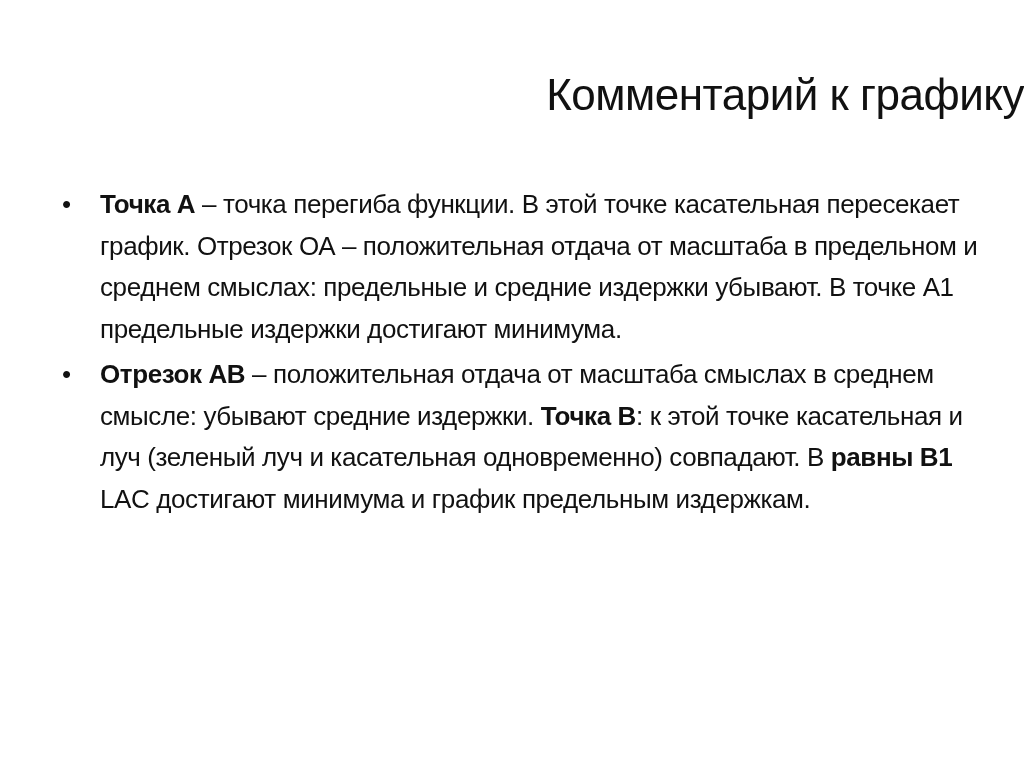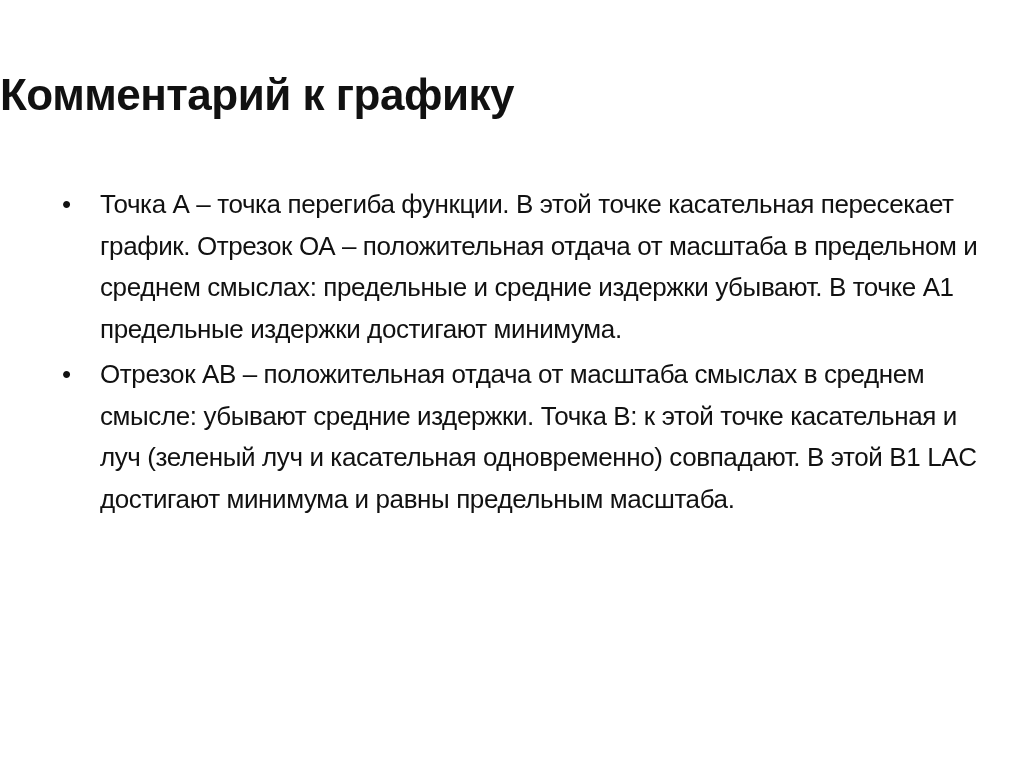--- a/index.html
+++ b/index.html
@@ -1,32 +1,32 @@
 <!DOCTYPE html>
 <html><head>
 <meta charset="utf-8">
 <style>
   html, body { margin: 0; padding: 0; background: #ffffff; }
   body { width: 1024px; height: 767px; position: relative; overflow: hidden;
          font-family: "Liberation Sans Narrow", "Liberation Sans", sans-serif; color: #111; }
-  .title { position: absolute; left: 0; right: 0; top: 70px; text-align: left;
-           font-size: 44px; font-weight: bold; letter-spacing: -0.5px; }
+  .title { position: absolute; left: 0; right: 0; top: 70px; text-align: right;
+           font-size: 44px; font-weight: normal; letter-spacing: -0.5px; }
   .bullets { position: absolute; left: 62px; top: 184px; width: 920px; margin: 0; padding: 0; list-style: none; }
   .bullet { position: relative; padding-left: 38px; font-size: 26px; line-height: 41.5px;
             margin-bottom: 4px; letter-spacing: -0.4px; }
   .bullet .dot { position: absolute; left: 0; top: 0; font-size: 26px; }
-  b { font-weight: normal; }
+  b { font-weight: bold; }
 </style>
 </head>
 <body>
 
 <div class="title">Комментарий к графику</div>
 
 <ul class="bullets">
   <li class="bullet">
     <span class="dot">•</span>
     <b>Точка А</b><span> – точка перегиба функции. В этой  точке касательная пересекает график. Отрезок ОА – положительная отдача от масштаба в предельном и среднем смыслах: предельные и средние издержки убывают. В точке А1 предельные издержки достигают минимума.</span>
   </li>
   <li class="bullet">
     <span class="dot">•</span>
-    <b>Отрезок АВ</b><span> – положительная отдача от масштаба смыслах в среднем смысле: убывают средние издержки. </span><b>Точка В</b><span>: к этой точке касательная и луч (зеленый луч и касательная одновременно) совпадают.   В </span><b>этой  В1</b><span>  LAC достигают минимума и равны предельным масштаба.</span>
+    <b>Отрезок АВ</b><span> – положительная отдача от масштаба смыслах в среднем смысле: убывают средние издержки. </span><b>Точка В</b><span>: к этой точке касательная и луч (зеленый луч и касательная одновременно) совпадают.   В </span><b>равны  В1</b><span>  LAC достигают минимума и график предельным издержкам.</span>
   </li>
 </ul>
 
 </body></html>

